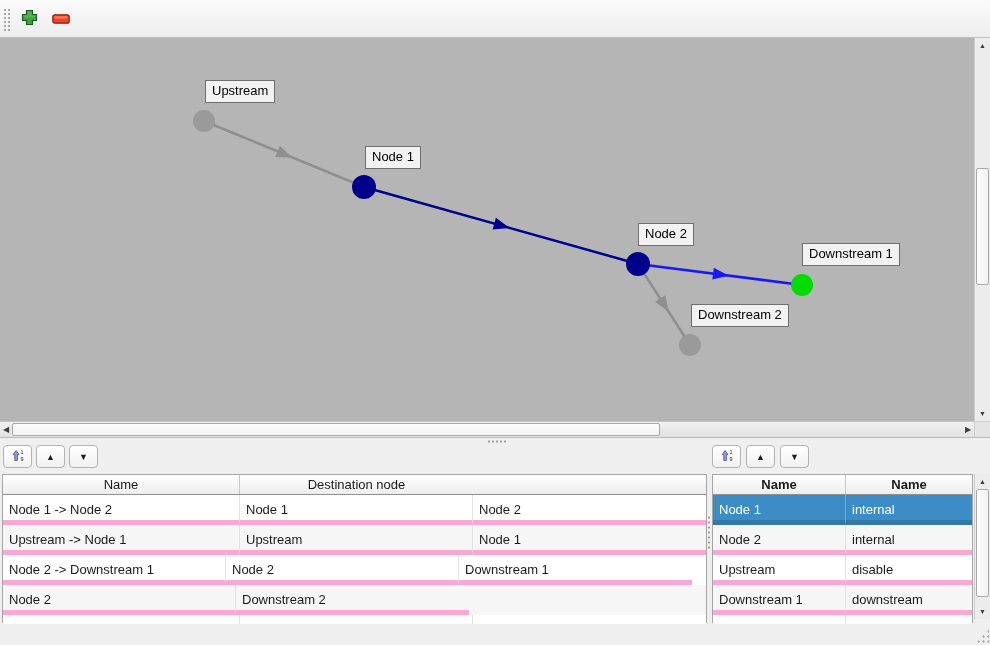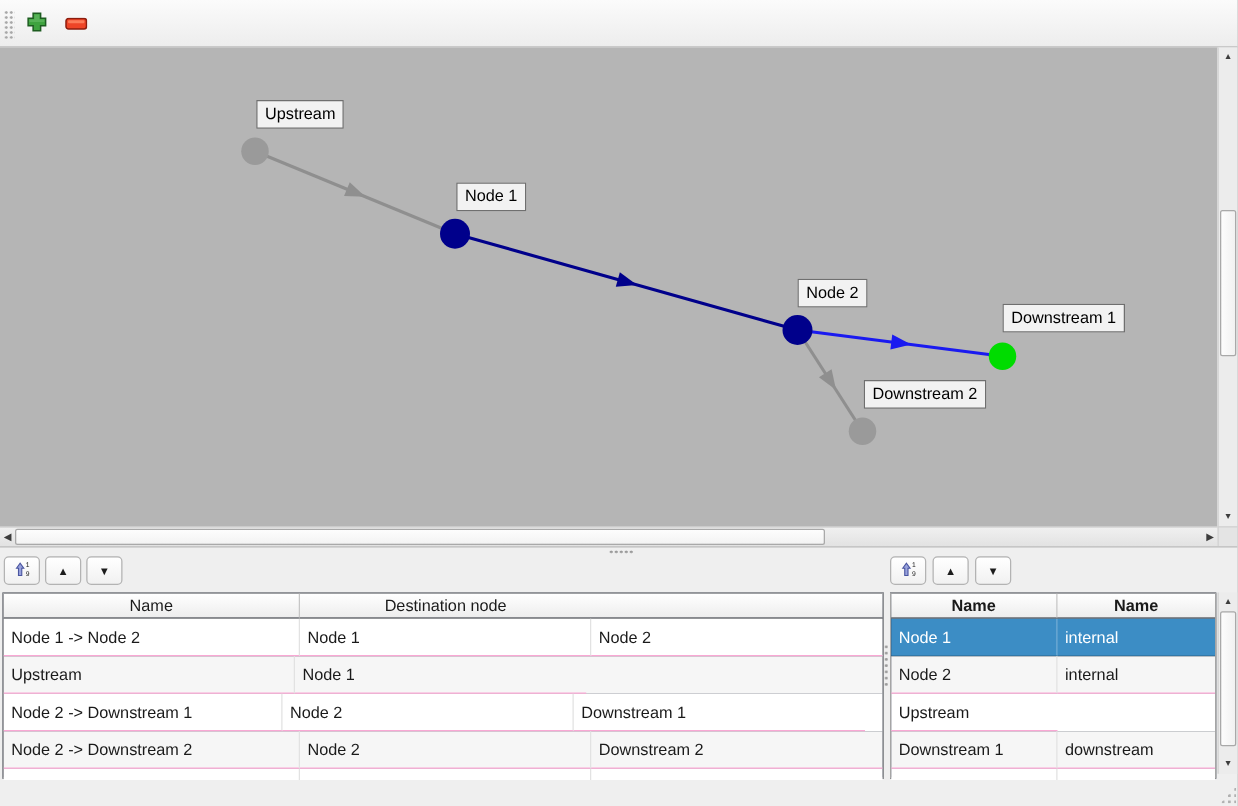--- a/index.html
+++ b/index.html
@@ -104,21 +104,21 @@
   .th {
     font-size:13px; text-align:center; line-height:19px;
     border-right:1px solid #c6c6c6; overflow:hidden; white-space:nowrap;
   }
   .th:last-child { border-right:none;text-align:center; }
   .bold-head .th { font-weight:bold; }
   .tr { display:flex; height:30px; background:#fff; }
   .tr:nth-child(even) { background:#f6f6f6; }
   .td {
     font-size:13px; line-height:29px; padding-left:6px;
-    border-right:1px solid #e2e2e2; border-bottom:1px solid #f9a8d4;
+    border-right:1px solid #e2e2e2; border-bottom:5px solid #f9a8d4;
     overflow:hidden; white-space:nowrap;
   }
   .td:last-child { border-right:none; }
   .tr.partial { height:9px; background:#fff; }
   .tr.partial .td { border-bottom:none; }
   .tr.selected { background:var(--sel,#3c8dc5) !important; color:#fff; }
   .tr.selected .td { border-right-color:rgba(255,255,255,.28); border-bottom-color:rgba(0,0,0,.15); }
 
   .rscroll {
     position:absolute; left:974px; top:504px; width:16px; height:145px;
@@ -237,30 +237,30 @@
         <div class="th" style="width: 237px;">Name</div>
         <div class="th" style="width: 233px;">Destination node</div>
       </div>
     <div class="tbody">
         <div class="tr">
           <div class="td" style="width: 237px;">Node 1 -&gt; Node 2</div>
           <div class="td" style="width: 233px;">Node 1</div>
           <div class="td" style="width: 233px;">Node 2</div>
         </div>
         <div class="tr">
+          <div class="td" style="width: 237px;">Upstream -&gt; Node 1</div>
           <div class="td" style="width: 233px;">Upstream</div>
           <div class="td" style="width: 233px;">Node 1</div>
         </div>
         <div class="tr">
           <div class="td" style="width: 223px;">Node 2 -&gt; Downstream 1</div>
           <div class="td" style="width: 233px;">Node 2</div>
           <div class="td" style="width: 233px;">Downstream 1</div>
         </div>
         <div class="tr">
-          <div class="td" style="width: 237px;">Node 2 -&gt; Downstream 2</div>
           <div class="td" style="width: 233px;">Node 2</div>
           <div class="td" style="width: 233px;">Downstream 2</div>
         </div>
         <div class="tr partial">
           <div class="td" style="width: 237px;"></div>
           <div class="td" style="width: 233px;"></div>
           <div class="td" style="width: 233px;"></div>
         </div>
       </div>
   </div>
@@ -274,20 +274,21 @@
         <div class="tr selected">
           <div class="td" style="width: 133px;">Node 1</div>
           <div class="td" style="width: 126px;">internal</div>
         </div>
         <div class="tr">
           <div class="td" style="width: 133px;">Node 2</div>
           <div class="td" style="width: 126px;">internal</div>
         </div>
         <div class="tr">
           <div class="td" style="width: 133px;">Upstream</div>
+          <div class="td" style="width: 126px;">disable</div>
         </div>
         <div class="tr">
           <div class="td" style="width: 133px;">Downstream 1</div>
           <div class="td" style="width: 126px;">downstream</div>
         </div>
         <div class="tr partial">
           <div class="td" style="width: 133px;"></div>
           <div class="td" style="width: 126px;"></div>
         </div>
       </div>

